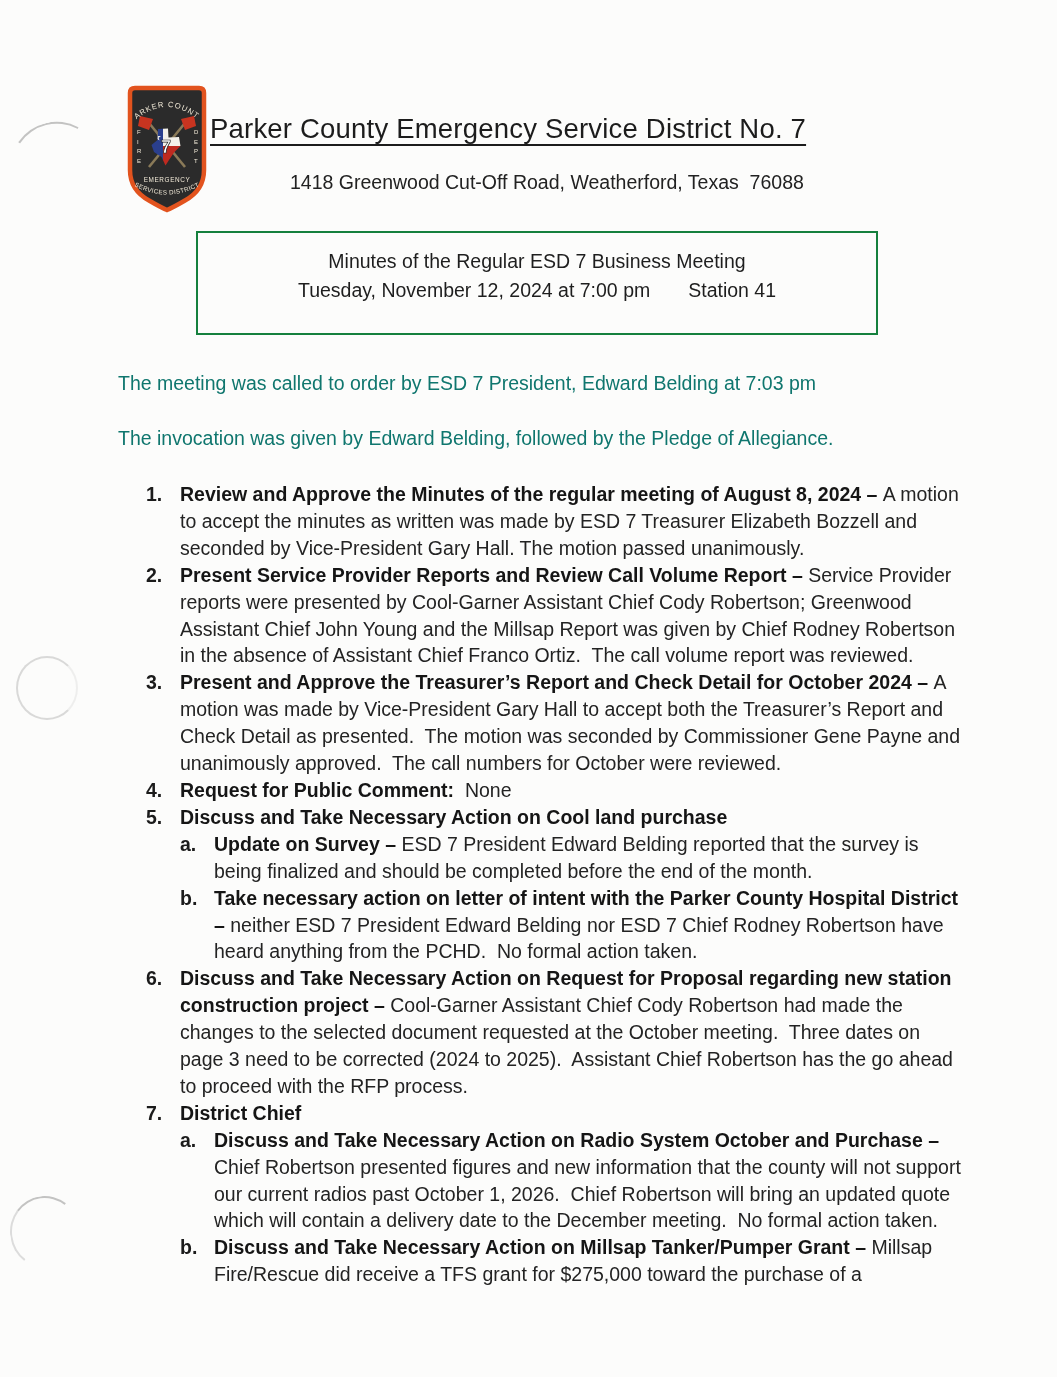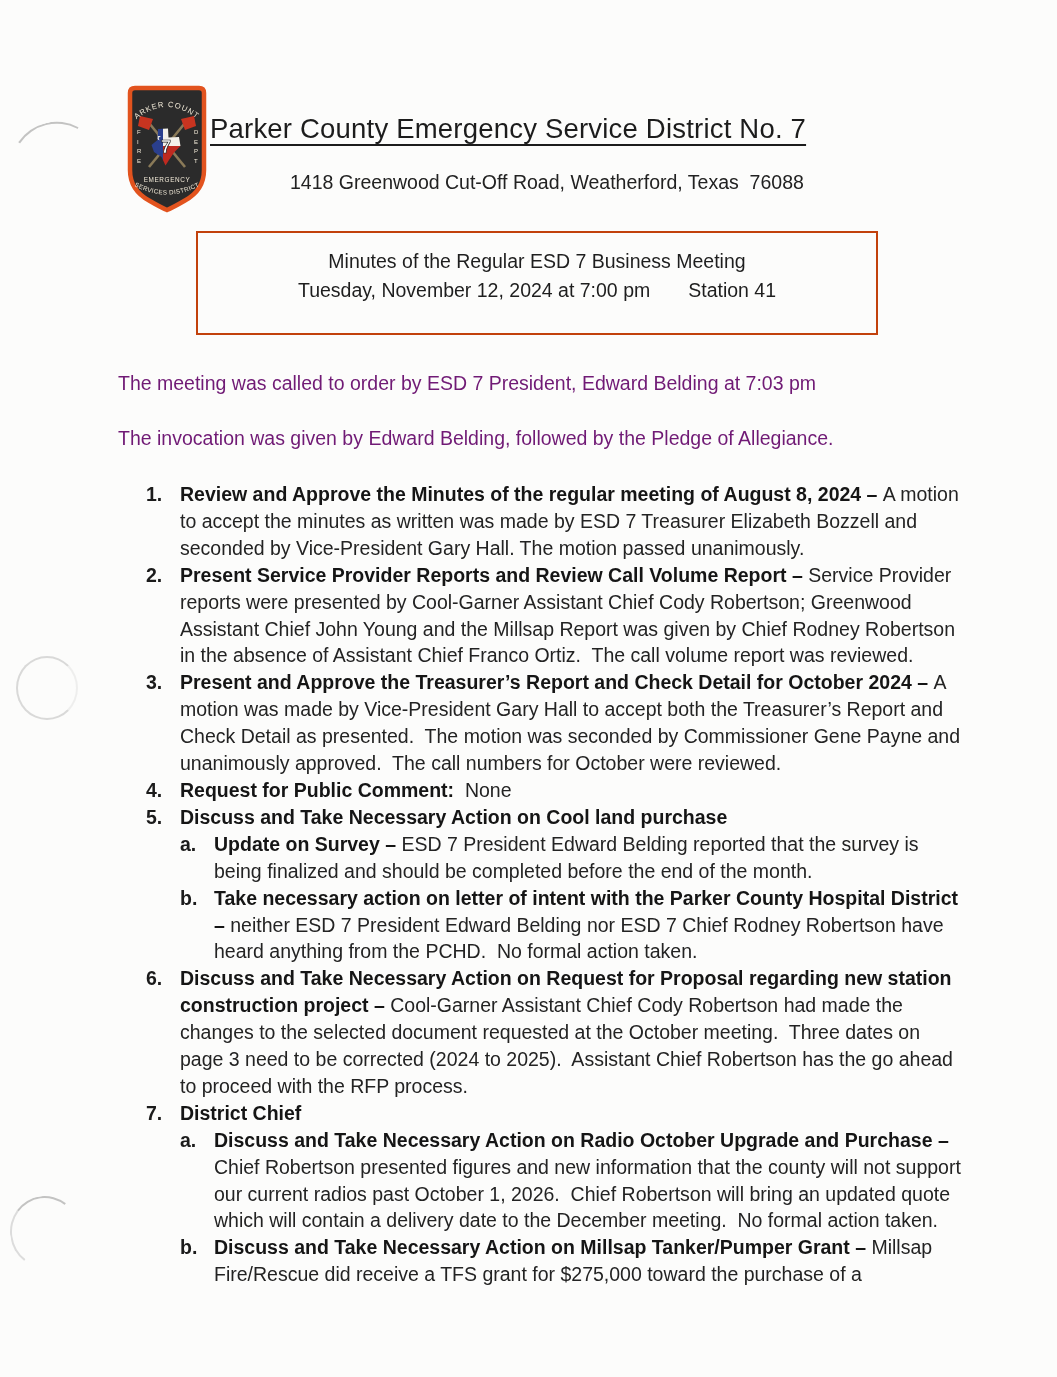--- a/index.html
+++ b/index.html
@@ -26,29 +26,29 @@
     font-size:27.5px;font-weight:400;letter-spacing:.2px;
     text-decoration:underline;text-decoration-thickness:2px;text-underline-offset:6px;
     color:#1c1c1c;
   }
   .address{
     position:absolute;left:290px;top:171px;
     font-size:19.5px;color:#222;white-space:pre;
   }
   .meeting-box{
     position:absolute;left:196px;top:231px;width:678px;height:100px;
-    border:2px solid #c2410c;text-align:center;font-size:19.5px;color:#1e1e1e;
+    border:2px solid #15803d;text-align:center;font-size:19.5px;color:#1e1e1e;
   }
   .meeting-box .line1{margin-top:17px;}
   .meeting-box .line2{margin-top:6px;}
   .meeting-box .gap{display:inline-block;width:38px;}
 
   .intro-para{
     position:absolute;left:118px;width:840px;
-    font-size:19.5px;color:#701a75;white-space:pre-wrap;
+    font-size:19.5px;color:#0f766e;white-space:pre-wrap;
   }
   .p1{top:372px;}
   .p2{top:427px;}
 
   .agenda{
     position:absolute;left:146px;top:481px;width:818px;
     font-size:19.5px;line-height:26.9px;color:#232323;
   }
   .agenda-item{display:flex;align-items:flex-start;}
   .agenda-item .marker{flex:none;width:34px;font-weight:700;color:#1b1b1b;}
@@ -160,21 +160,21 @@
         <div class="item-body">
           <div class="item-text"><span class="b">Discuss and Take Necessary Action on Request for Proposal regarding new station construction project – </span>Cool-Garner Assistant Chief Cody Robertson had made the changes to the selected document requested at the October meeting.  Three dates on page 3 need to be corrected (2024 to 2025).  Assistant Chief Robertson has the go ahead to proceed with the RFP process.</div>
         </div>
       </div>
       <div class="agenda-item">
         <span class="marker">7.</span>
         <div class="item-body">
           <div class="item-text"><span class="b">District Chief</span></div>
           <div class="agenda-item sub">
             <span class="marker">a.</span>
-            <div class="item-text"><span class="b">Discuss and Take Necessary Action on Radio October Upgrade and Purchase – </span>Chief Robertson presented figures and new information that the county will not support our current radios past October 1, 2026.  Chief Robertson will bring an updated quote which will contain a delivery date to the December meeting.  No formal action taken.</div>
+            <div class="item-text"><span class="b">Discuss and Take Necessary Action on Radio System October and Purchase – </span>Chief Robertson presented figures and new information that the county will not support our current radios past October 1, 2026.  Chief Robertson will bring an updated quote which will contain a delivery date to the December meeting.  No formal action taken.</div>
           </div>
           <div class="agenda-item sub">
             <span class="marker">b.</span>
             <div class="item-text"><span class="b">Discuss and Take Necessary Action on Millsap Tanker/Pumper Grant – </span>Millsap Fire/Rescue did receive a TFS grant for $275,000 toward the purchase of a</div>
           </div>
         </div>
       </div>
     </div>
 
 </div>

